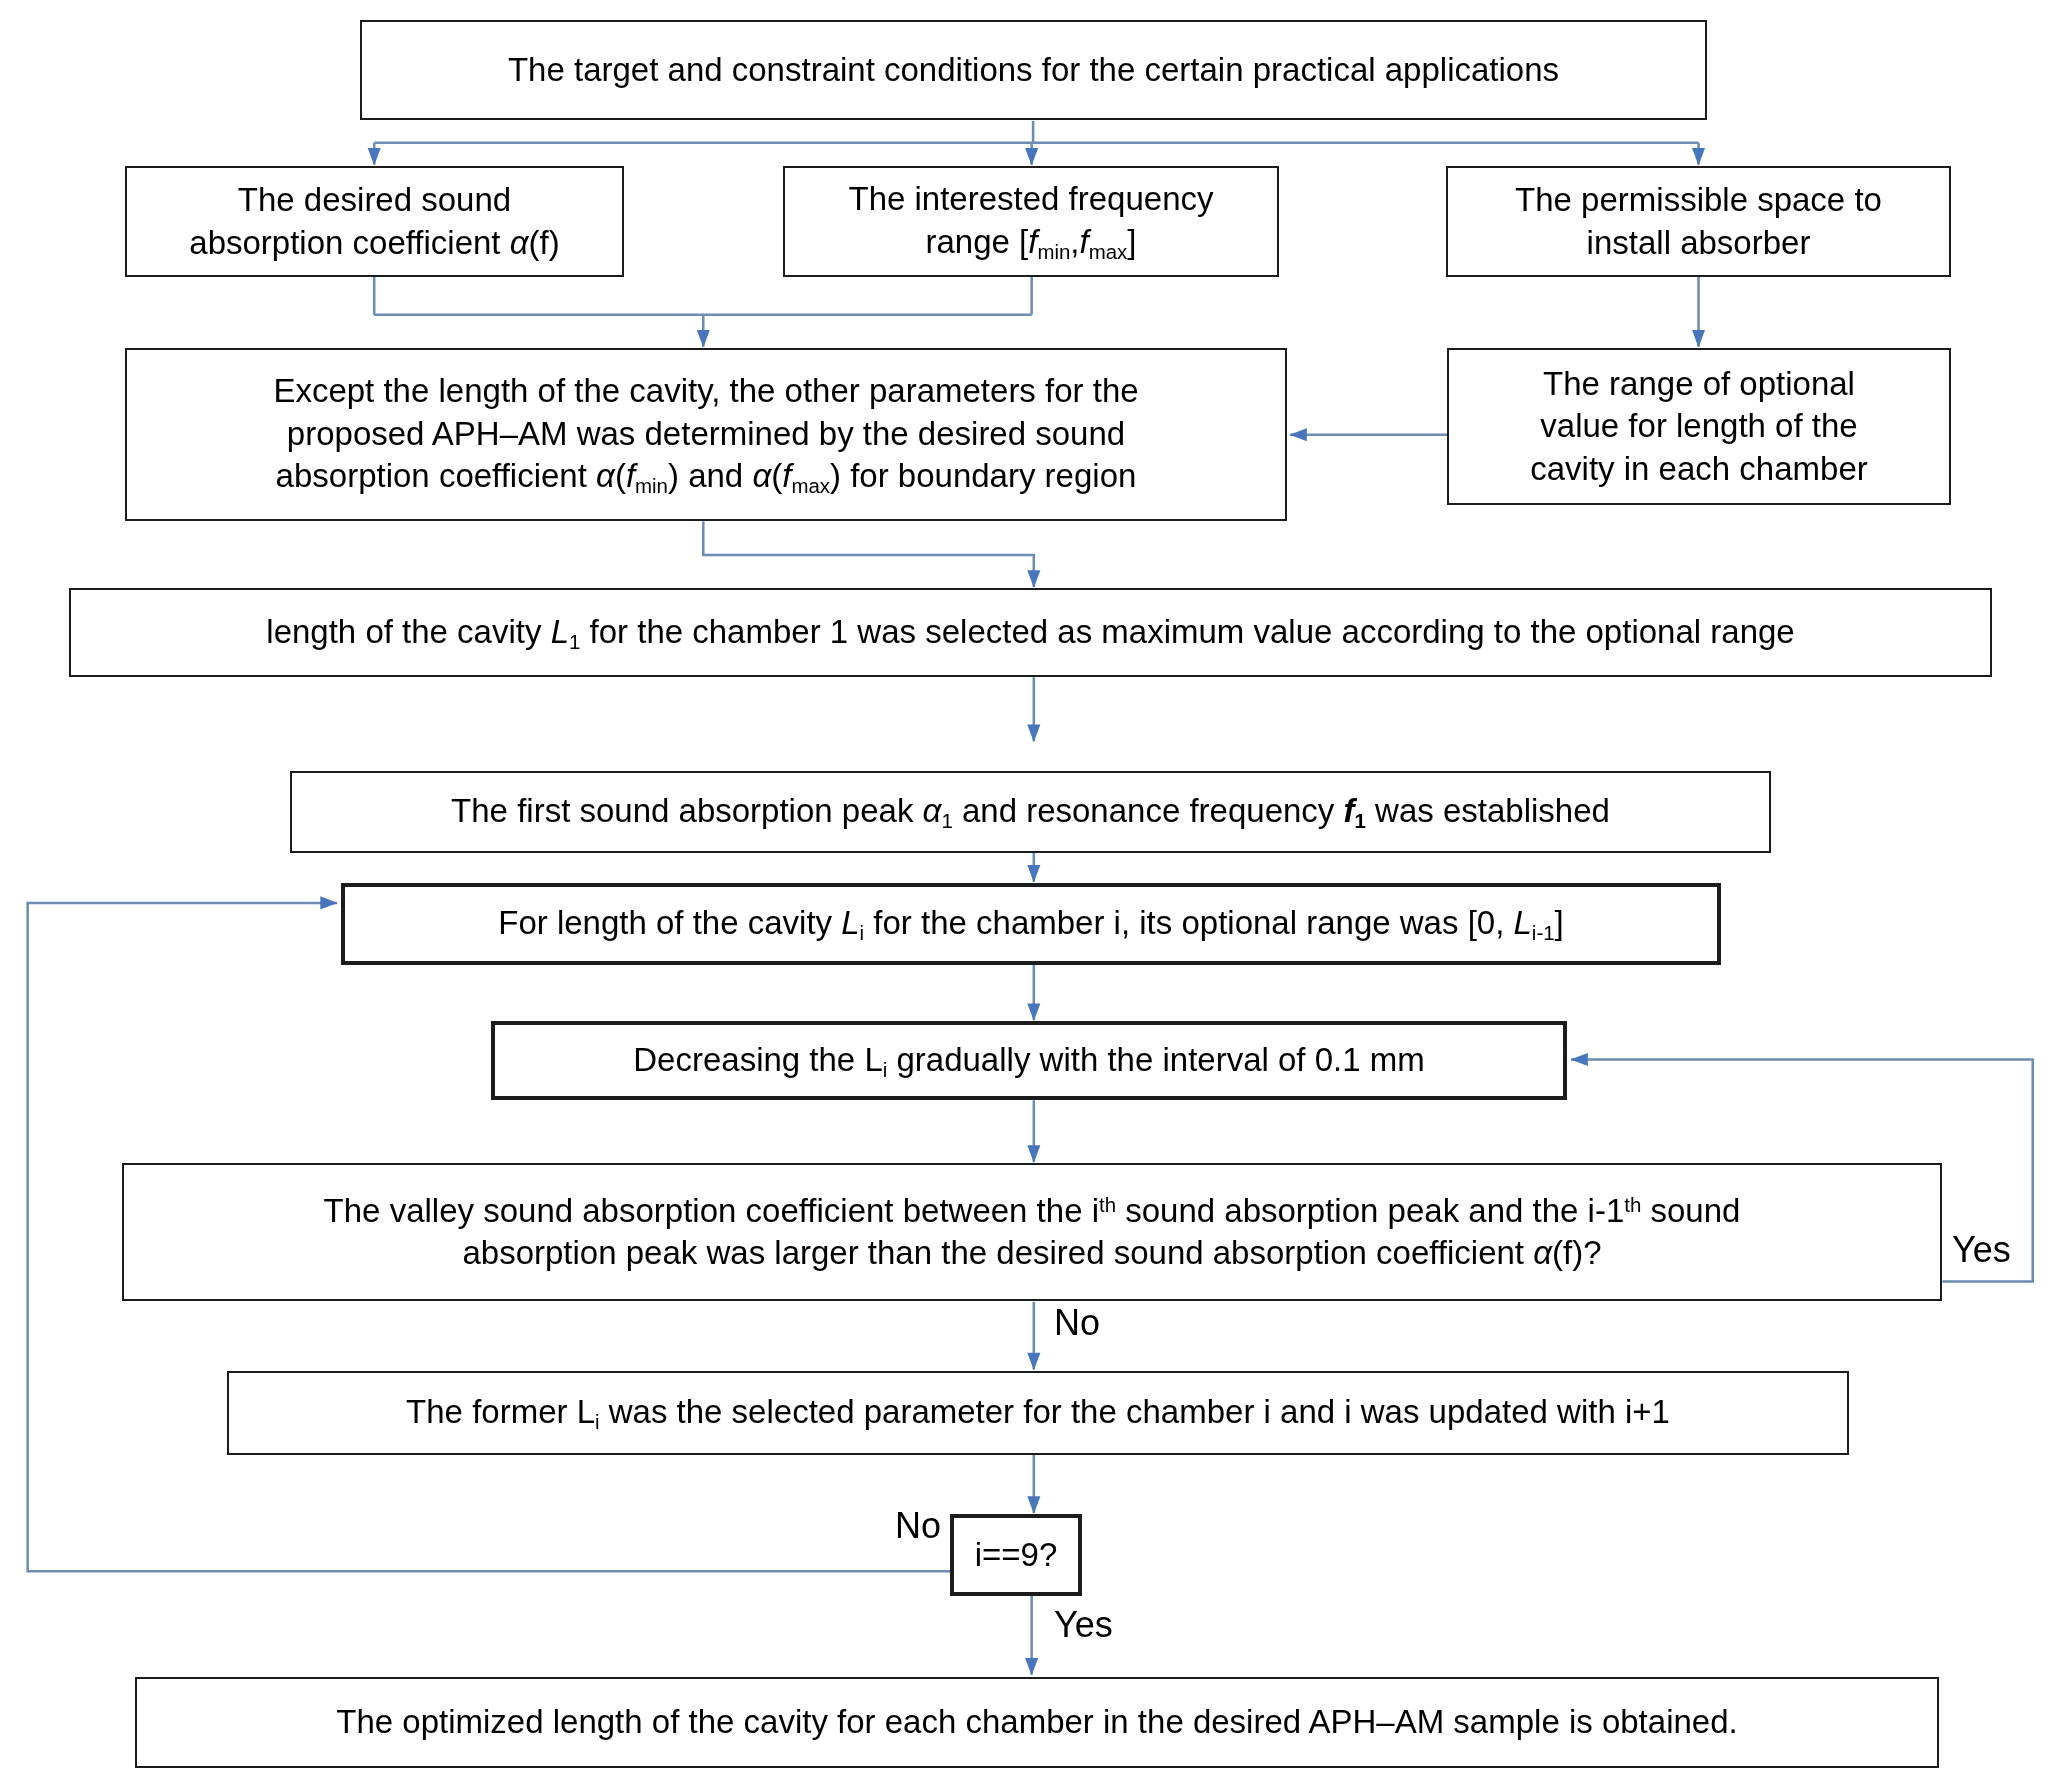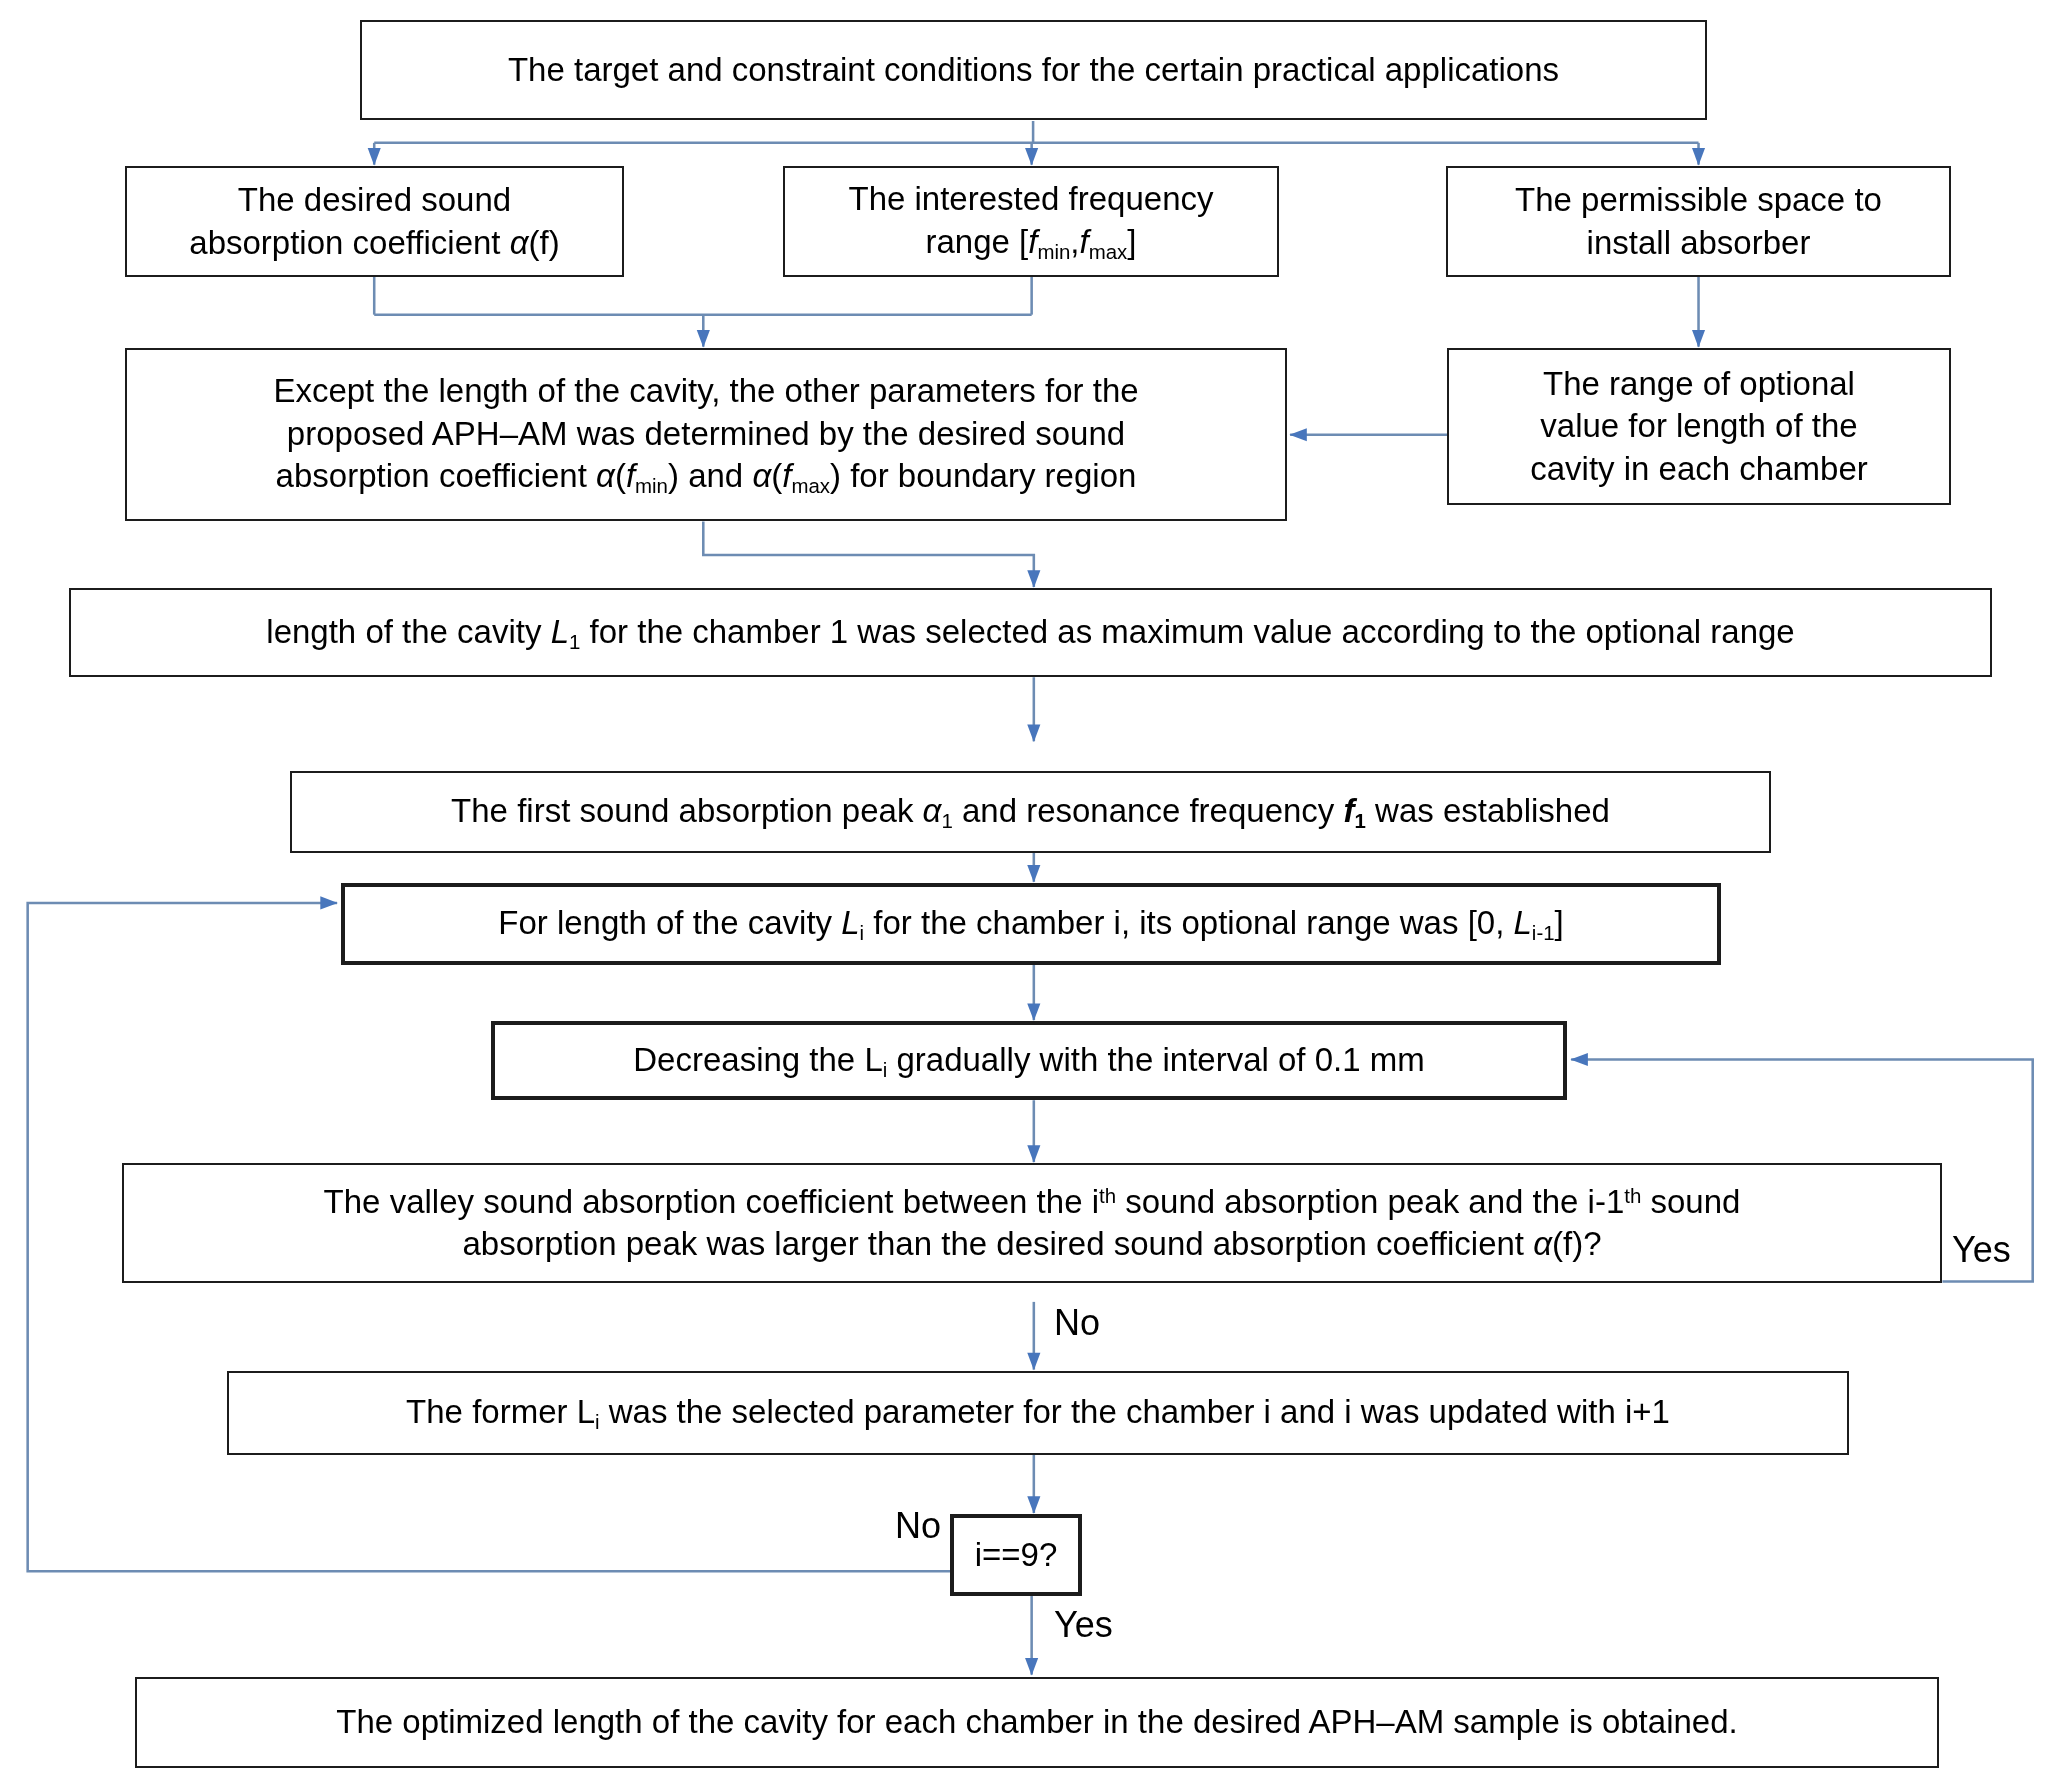--- a/index.html
+++ b/index.html
@@ -111,21 +111,21 @@
     </div>
 
   <div class="box thick" style="left:341px;top:883px;width:1380px;height:82px;">
       <span><span>For length of the cavity </span><span class="i">L</span><span class="sub">i</span><span> for the chamber i, its optional range was [0, </span><span class="i">L</span><span class="sub">i-1</span><span>]</span></span>
     </div>
 
   <div class="box thick" style="left:491px;top:1021px;width:1076px;height:79px;">
       <span><span>Decreasing the L</span><span class="sub">i</span><span> gradually with the interval of 0.1 mm</span></span>
     </div>
 
-  <div class="box" style="left:122px;top:1163px;width:1820px;height:120px;">
+  <div class="box" style="left:122px;top:1163px;width:1820px;height:138px;">
       <span><span>The valley sound absorption coefficient between the i</span><span class="sup">th</span><span> sound absorption peak and the i-1</span><span class="sup">th</span><span> sound</span><br><span>absorption peak was larger than the desired sound absorption coefficient </span><span class="i">α</span><span>(f)?</span></span>
     </div>
 
   <div class="box" style="left:227px;top:1371px;width:1622px;height:84px;">
       <span><span>The former L</span><span class="sub">i</span><span> was the selected parameter for the chamber i and i was updated with i+1</span></span>
     </div>
 
   <div class="box thick" style="left:950px;top:1514px;width:132px;height:82px;">
       <span><span>i==9?</span></span>
     </div>

